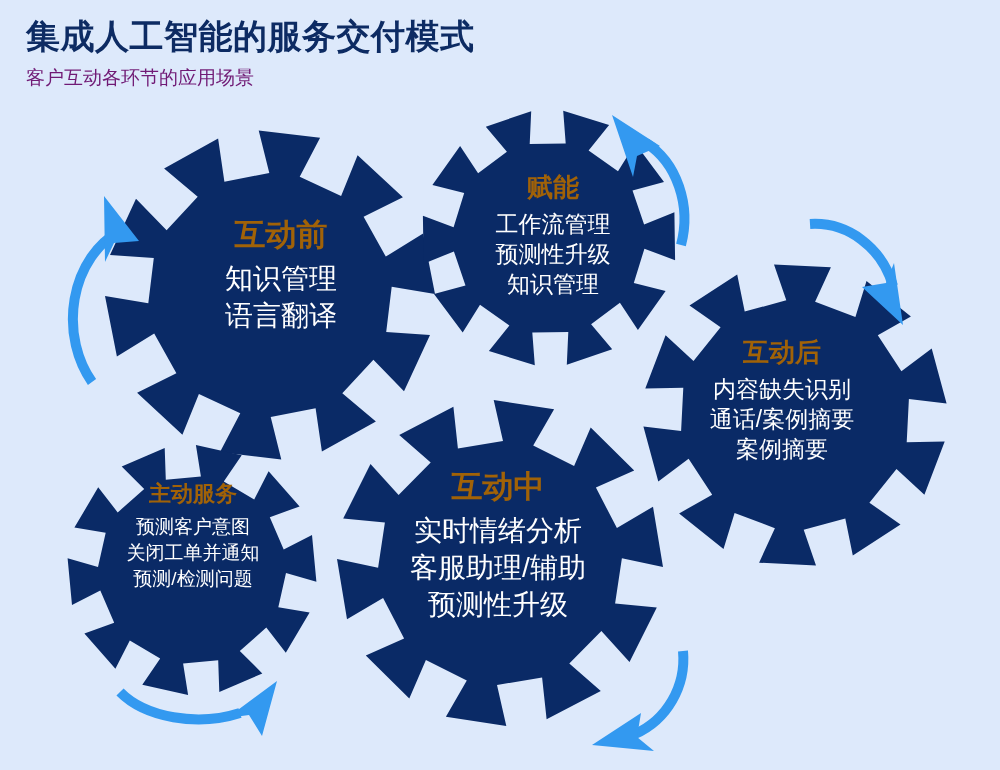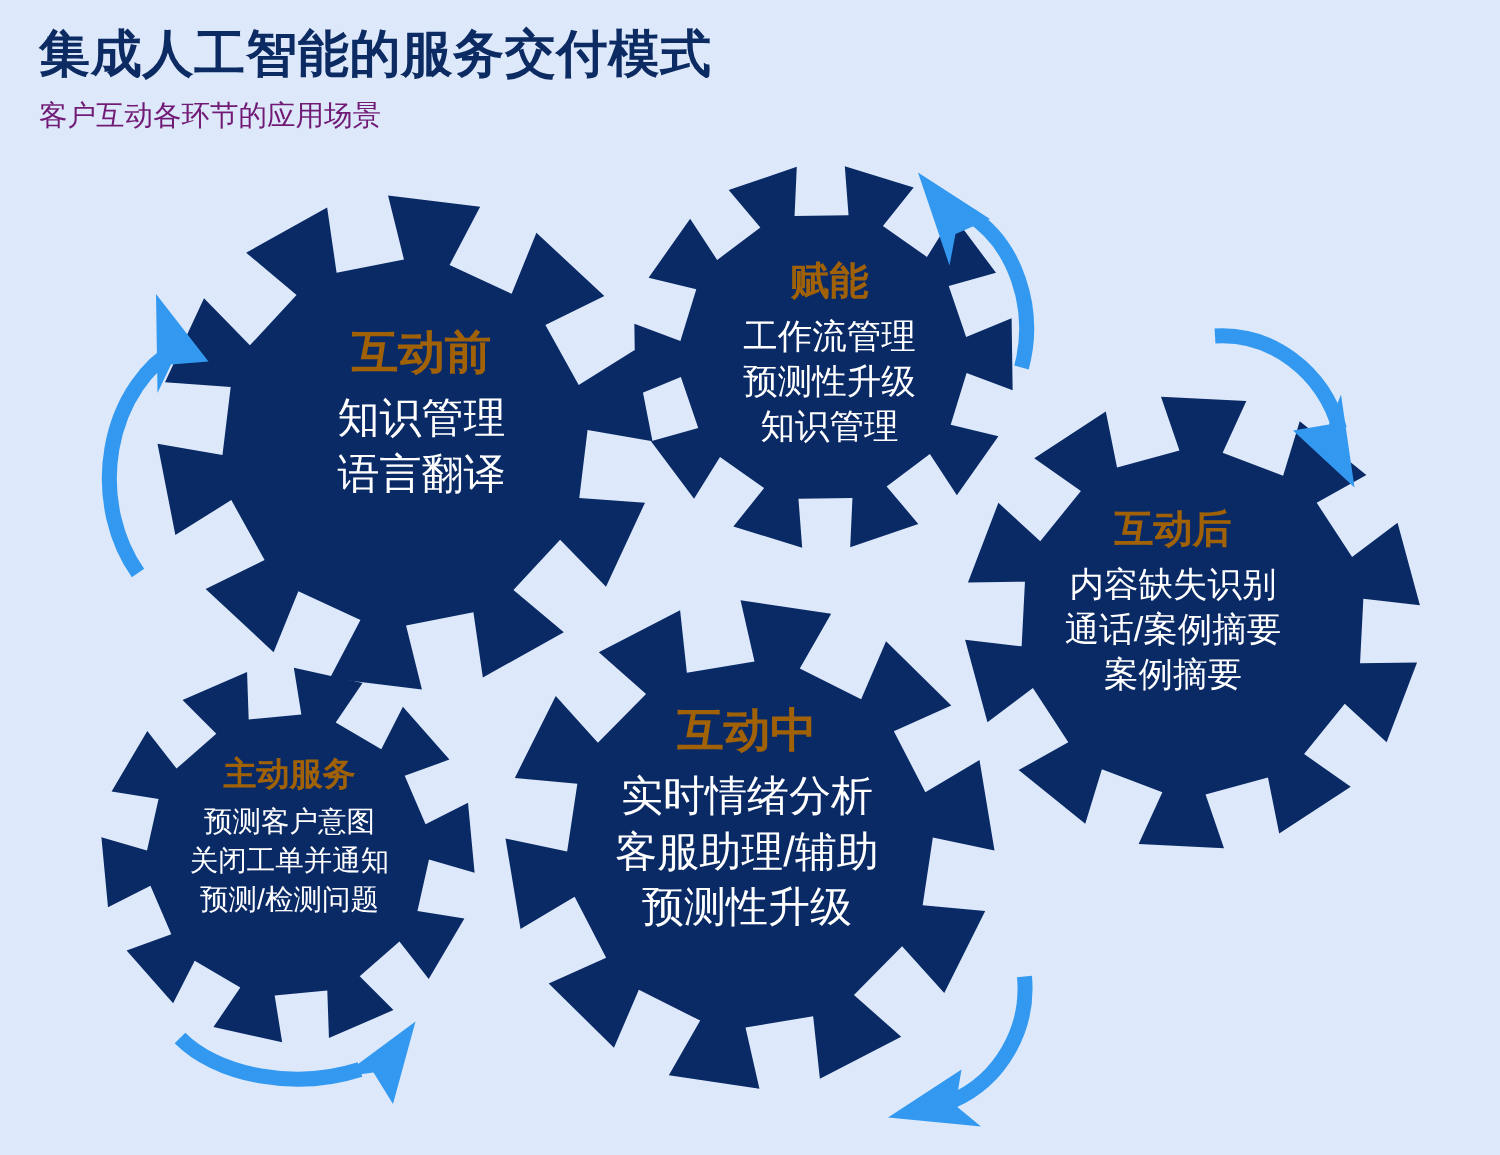--- a/index.html
+++ b/index.html
@@ -152,21 +152,21 @@
 
   <div class="gear-label sz-lg" id="label-during-interaction" style="width: 330px; left: 333px; top: 467.5px;">
     <div class="gear-heading">互动中</div>
     <div class="gear-lines">
       <div>实时情绪分析</div>
       <div>客服助理/辅助</div>
       <div>预测性升级</div>
     </div>
   </div>
 
-  <div class="gear-label sz-sm" id="label-proactive-service" style="width: 250px; left: 68px; top: 502px;">
+  <div class="gear-label sz-sm" id="label-proactive-service" style="width: 250px; left: 68px; top: 480px;">
     <div class="gear-heading">主动服务</div>
     <div class="gear-lines">
       <div>预测客户意图</div>
       <div>关闭工单并通知</div>
       <div>预测/检测问题</div>
     </div>
   </div>
 
 </div>
 

